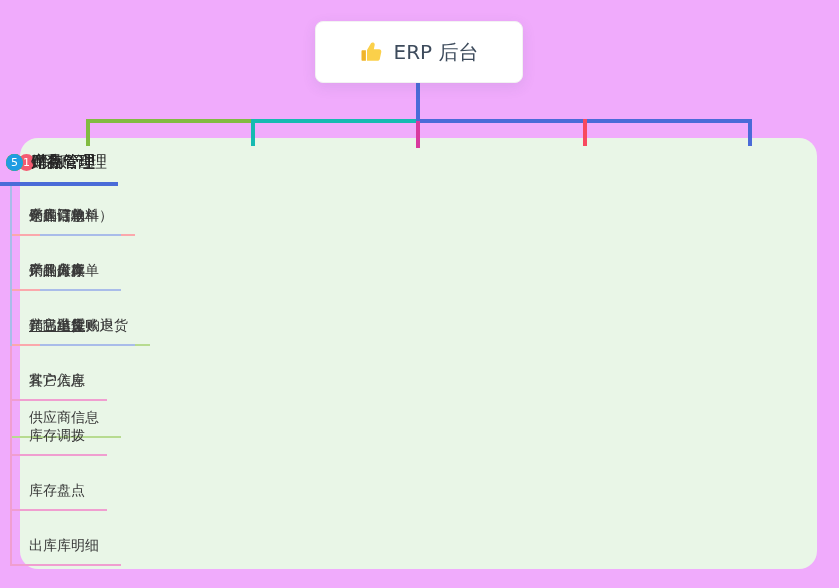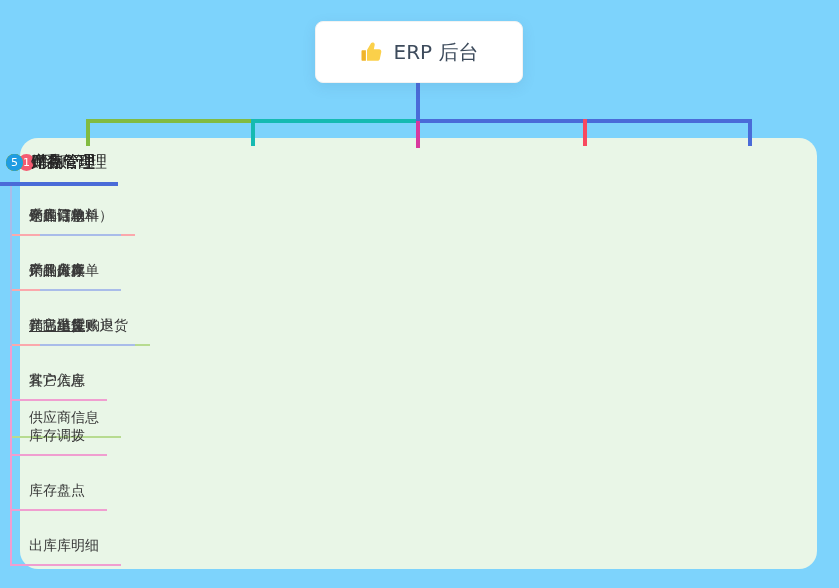--- a/index.html
+++ b/index.html
@@ -1,18 +1,18 @@
 <!DOCTYPE html>
 <html><head>
 <meta charset="utf-8">
 <style>
   html,body{margin:0;padding:0;background:#fff;}
   .canvas{
     position:relative;width:839px;height:588px;overflow:hidden;
-    background:#7dd3fc;font-family:"DejaVu Sans","Liberation Sans",sans-serif;
+    background:#f0abfc;font-family:"DejaVu Sans","Liberation Sans",sans-serif;
   }
   .panel{
     position:absolute;left:20px;top:138px;width:797px;height:431px;
     background:#e9f6e7;border-radius:18px;z-index:0;
   }
   .root-card{
     position:absolute;left:315px;top:21px;width:208px;height:62px;
     background:#ffffff;border-radius:8px;border:1px solid #f2f2f2;
     box-shadow:0 4px 14px rgba(60,80,110,.10);
     display:flex;align-items:center;justify-content:center;gap:10px;

